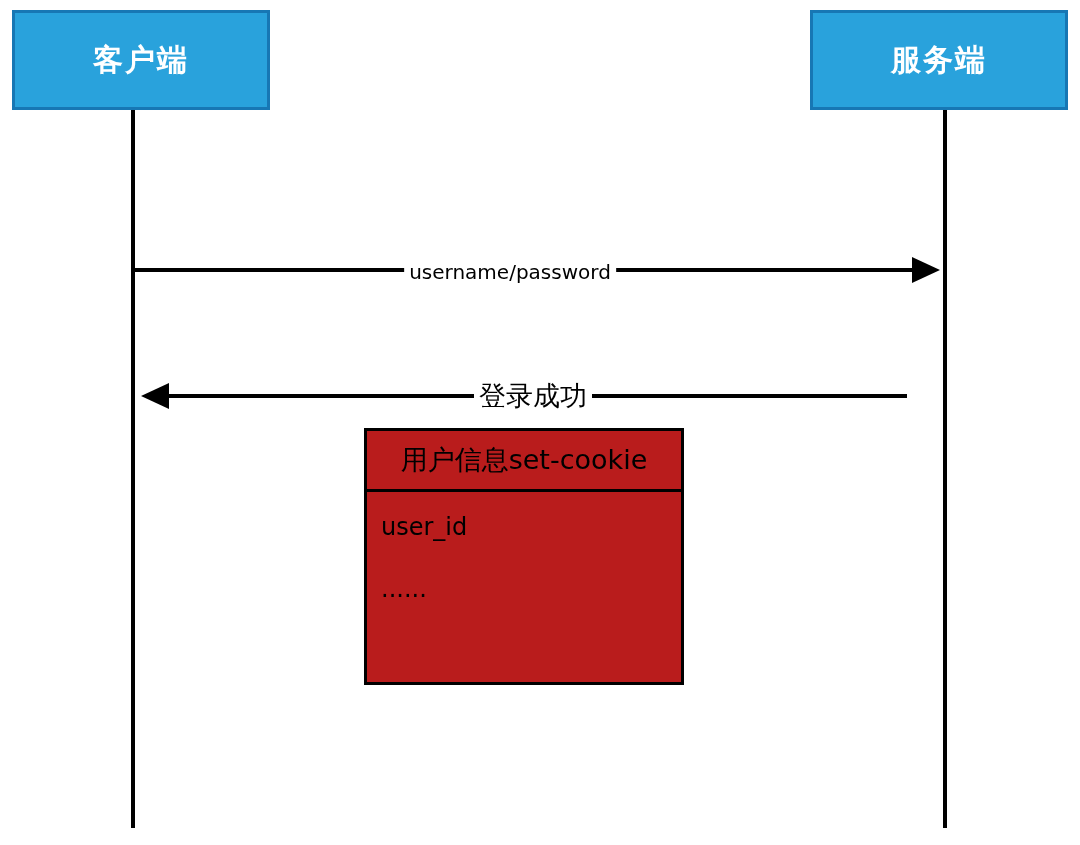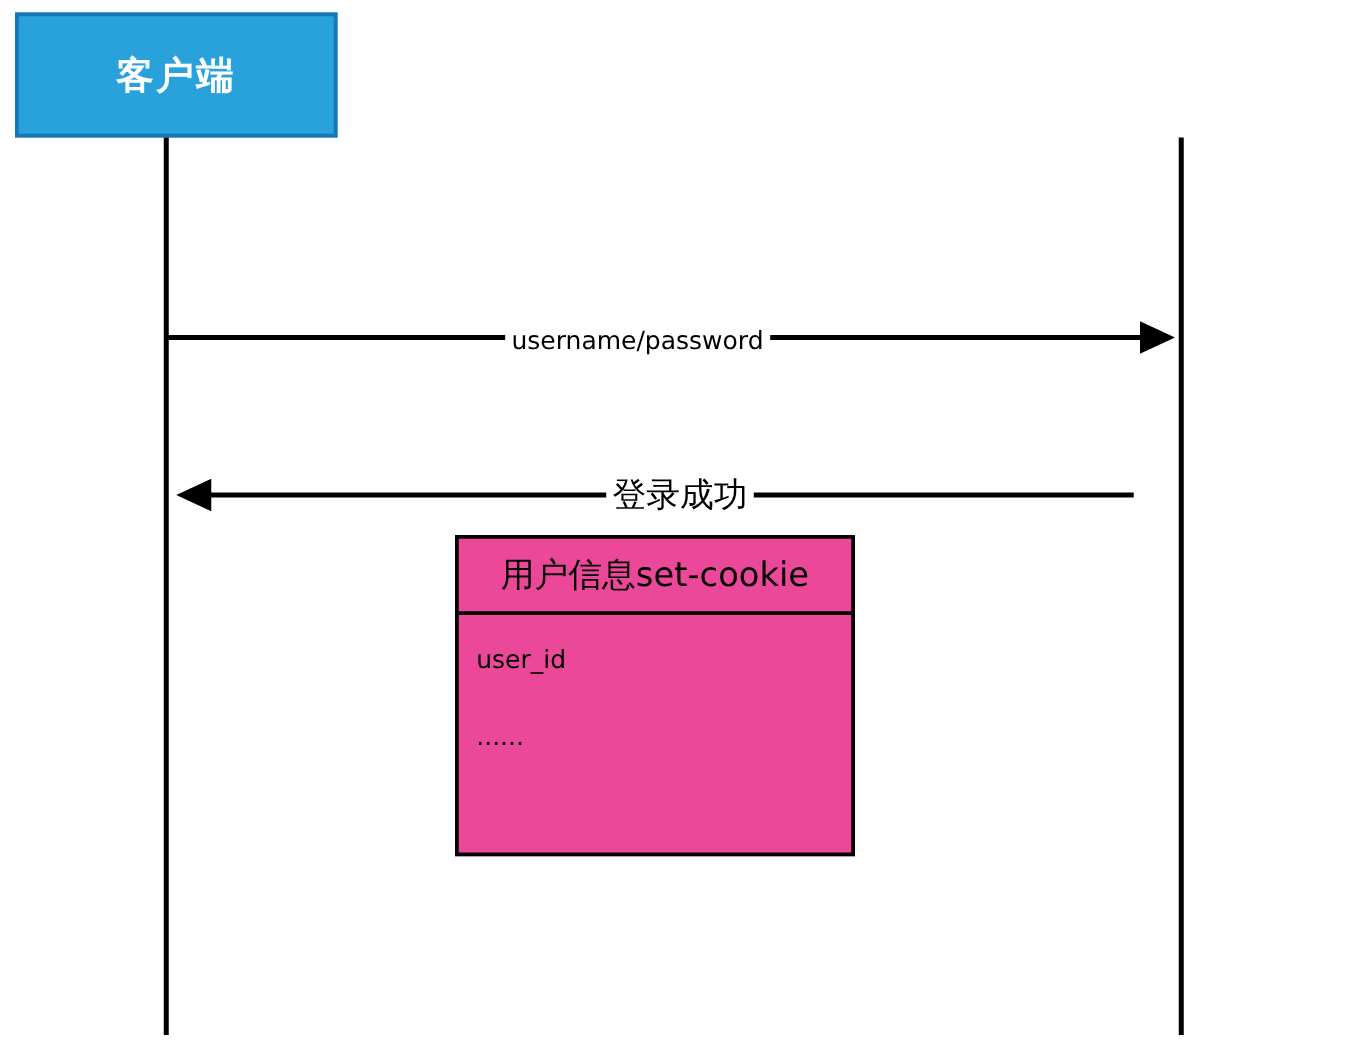--- a/index.html
+++ b/index.html
@@ -69,59 +69,62 @@
 
   .msg-label {
     position: absolute;
     transform: translate(-50%, -50%);
     background: #ffffff;
     padding: 0 5px;
     color: #000000;
     white-space: nowrap;
   }
   .msg1-label { left: 510px; top: 272px; font-size: 20px; }
-  .msg2-label { left: 544px; top: 396px; font-size: 27px; }
+  .msg2-label { left: 533px; top: 396px; font-size: 27px; }
 
   
   .cookie-box {
     position: absolute;
     left: 364px; top: 428px;
     width: 320px; height: 257px;
-    background: #ec4899;
+    background: #b91c1c;
     border: 3px solid #000000;
   }
   .cookie-box .header {
     height: 61px;
     border-bottom: 3px solid #000000;
     display: flex;
     align-items: center;
     justify-content: center;
     font-size: 27px;
     color: #000000;
   }
   .cookie-box .body {
     padding: 4px 0 0 0;
   }
   .cookie-box .row {
     height: 62px;
     display: flex;
     align-items: center;
     padding-left: 14px;
-    font-size: 20px;
+    font-size: 24px;
     color: #000000;
     white-space: nowrap;
   }
 </style>
 </head>
 <body>
 
 <div class="stage">
 
   <div class="actor-box client">
     <span>客户端</span>
+  </div>
+  <div class="actor-box server">
+    <span>服务端</span>
   </div>
 
   <div class="lifeline client"></div>
   <div class="lifeline server"></div>
 
   <div class="msg-line msg1-line"></div>
   <div class="arrowhead right"></div>
   <div class="msg-label msg1-label">username/password</div>
 
   <div class="msg-line msg2-line"></div>

